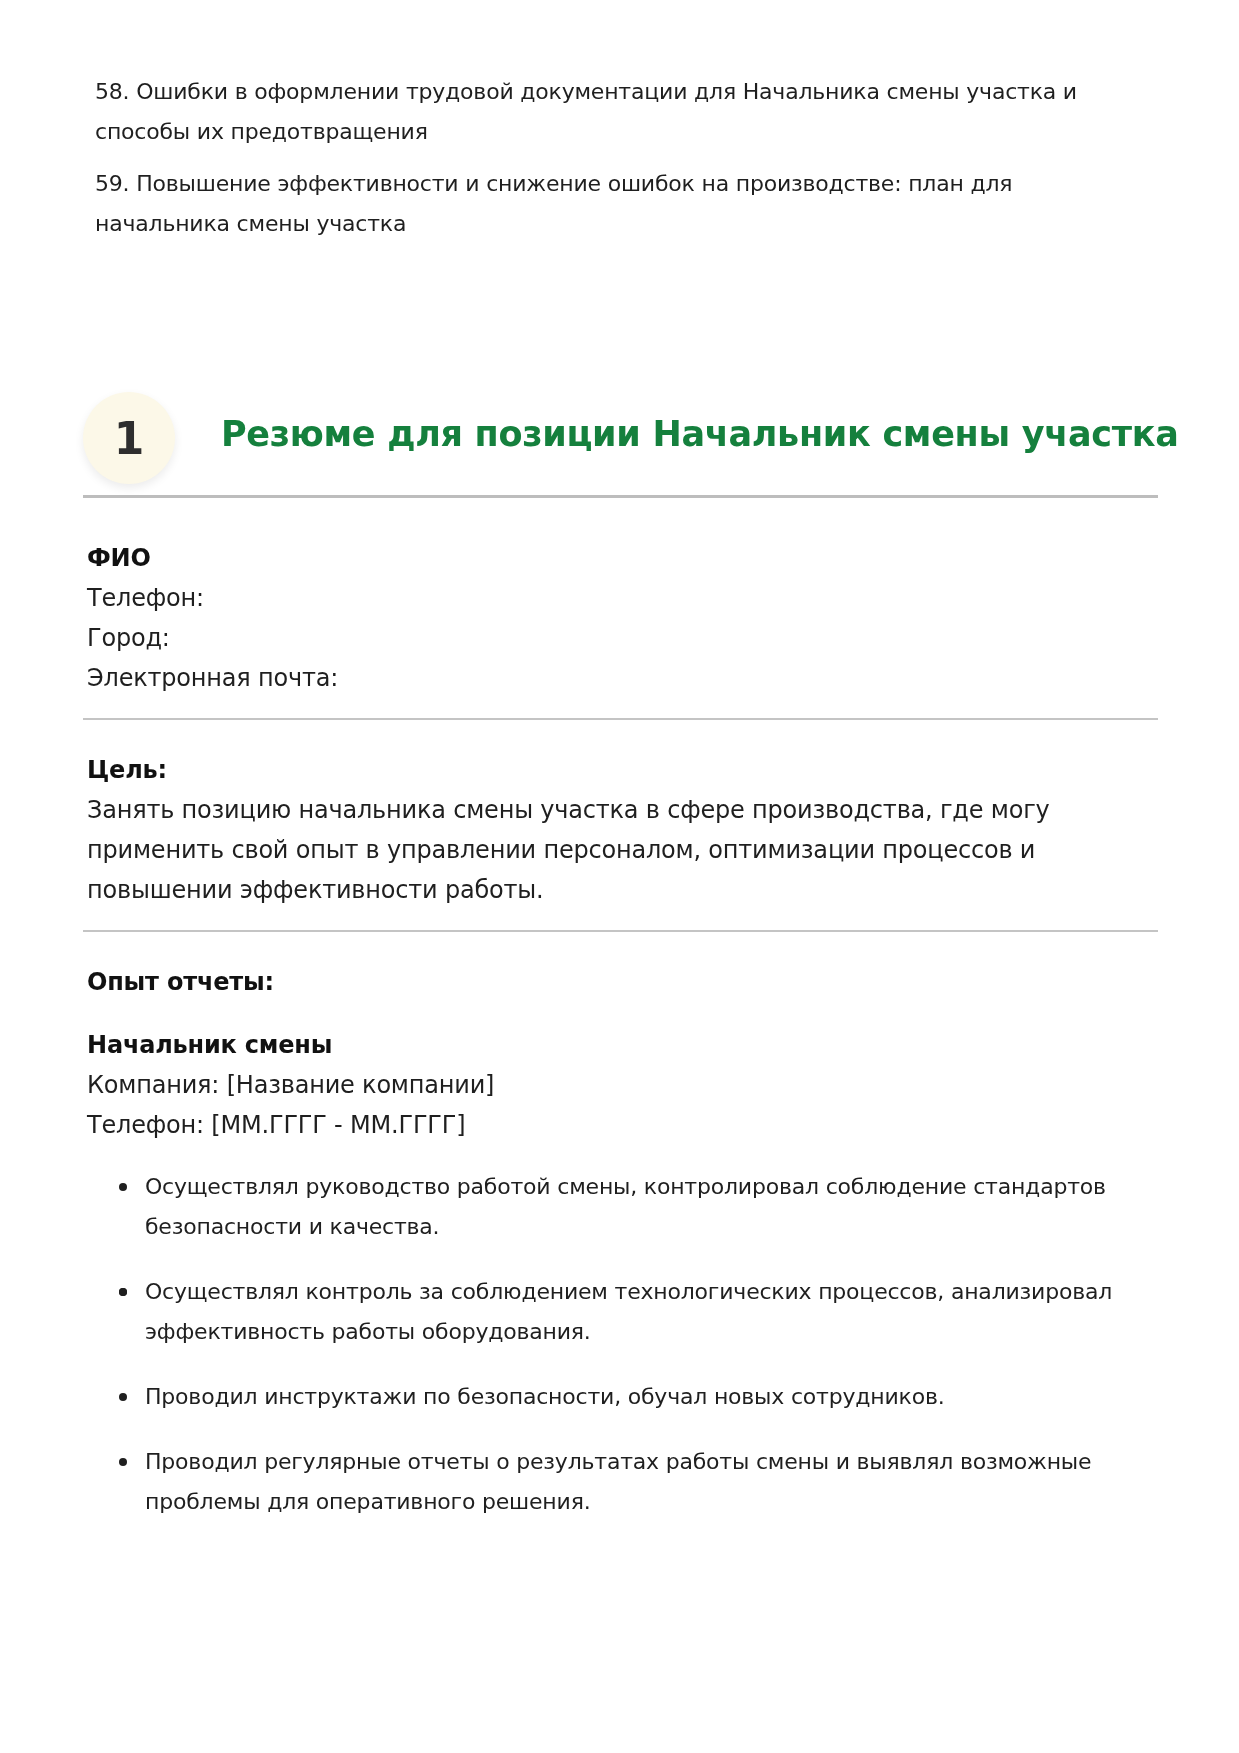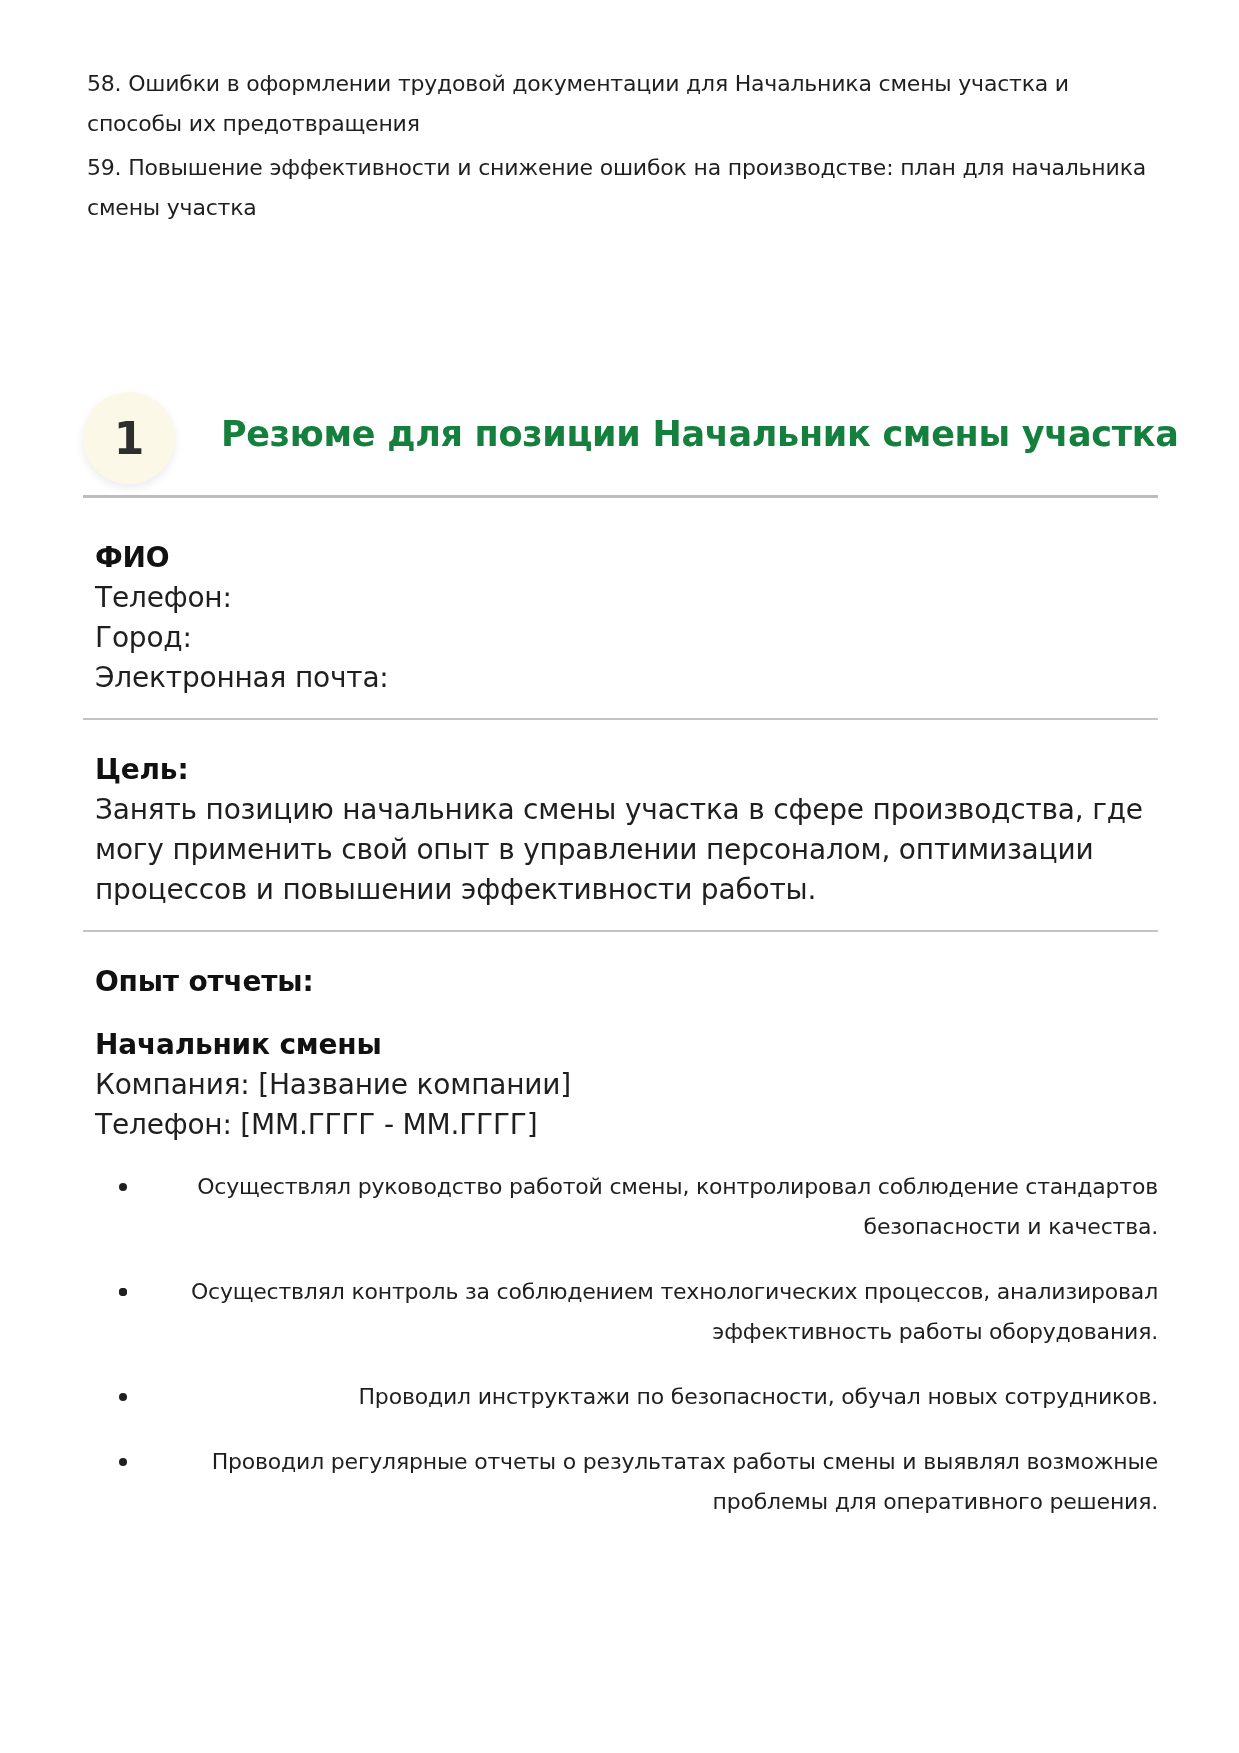--- a/index.html
+++ b/index.html
@@ -24,21 +24,21 @@
     .toc {
       position: absolute;
       top: 60px;
       left: 0;
       width: 1075px;
       font-size: 22px;
       line-height: 40px;
       letter-spacing: -0.2px;
     }
     .toc-item {
-      margin: 4px;
+      margin: 12px;
     }
     .section-header {
       position: absolute;
       top: 392px;
       left: 0;
       width: 1075px;
       height: 106px;
       border-bottom: 3px solid #bdbdbd;
       box-sizing: border-box;
     }
@@ -64,23 +64,23 @@
       top: 22px;
       margin: 0;
       font-size: 35px;
       font-weight: bold;
       color: #15803d;
       white-space: nowrap;
       letter-spacing: -0.3px;
     }
     .block {
       position: absolute;
-      left: 12px;
+      left: 4px;
       width: 1075px;
-      font-size: 28px;
+      font-size: 24px;
       line-height: 40px;
       letter-spacing: -0.2px;
     }
     .bold {
       font-weight: bold;
       color: #111;
     }
     .line {
       margin: 0;
     }
@@ -151,21 +151,21 @@
   <div class="block" style="top: 962px;">
     <p class="line bold">Опыт отчеты:</p>
   </div>
 
   <div class="block" style="top: 1025px;">
     <p class="line bold">Начальник смены</p>
     <p class="line">Компания: [Название компании]</p>
     <p class="line">Телефон: [ММ.ГГГГ - ММ.ГГГГ]</p>
   </div>
 
-  <ul class="bullets" style="top: 1167px; text-align: right;">
+  <ul class="bullets" style="top: 1167px;">
     <li class="bullet-item">
       <span class="bullet-dot"></span>
       <span>Осуществлял руководство работой смены, контролировал соблюдение стандартов безопасности и качества.</span>
     </li>
     <li class="bullet-item">
       <span class="bullet-dot"></span>
     </li>
     <li class="bullet-item">
       <span class="bullet-dot"></span>
       <span>Осуществлял контроль за соблюдением технологических процессов, анализировал эффективность работы оборудования.</span>

